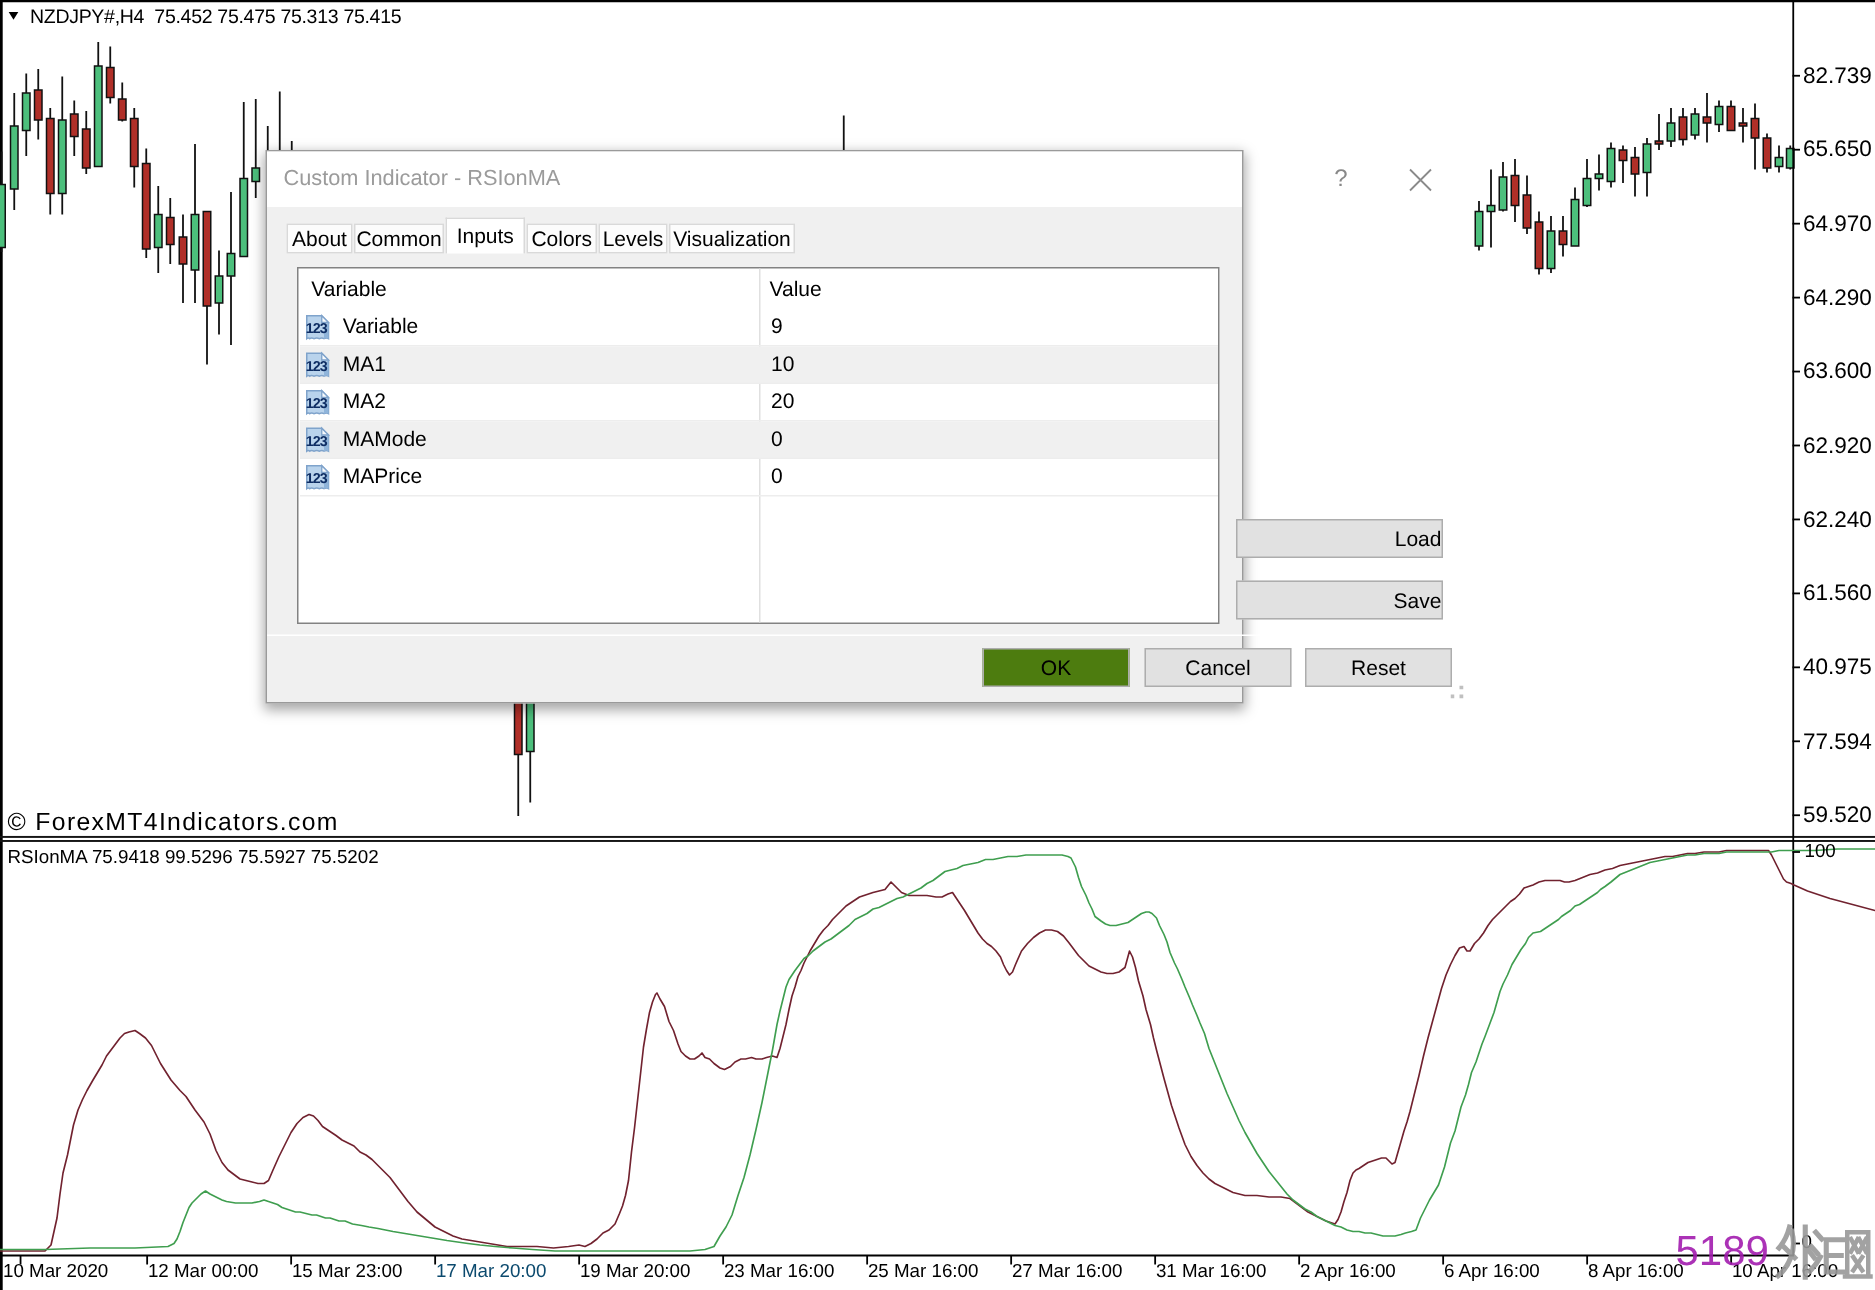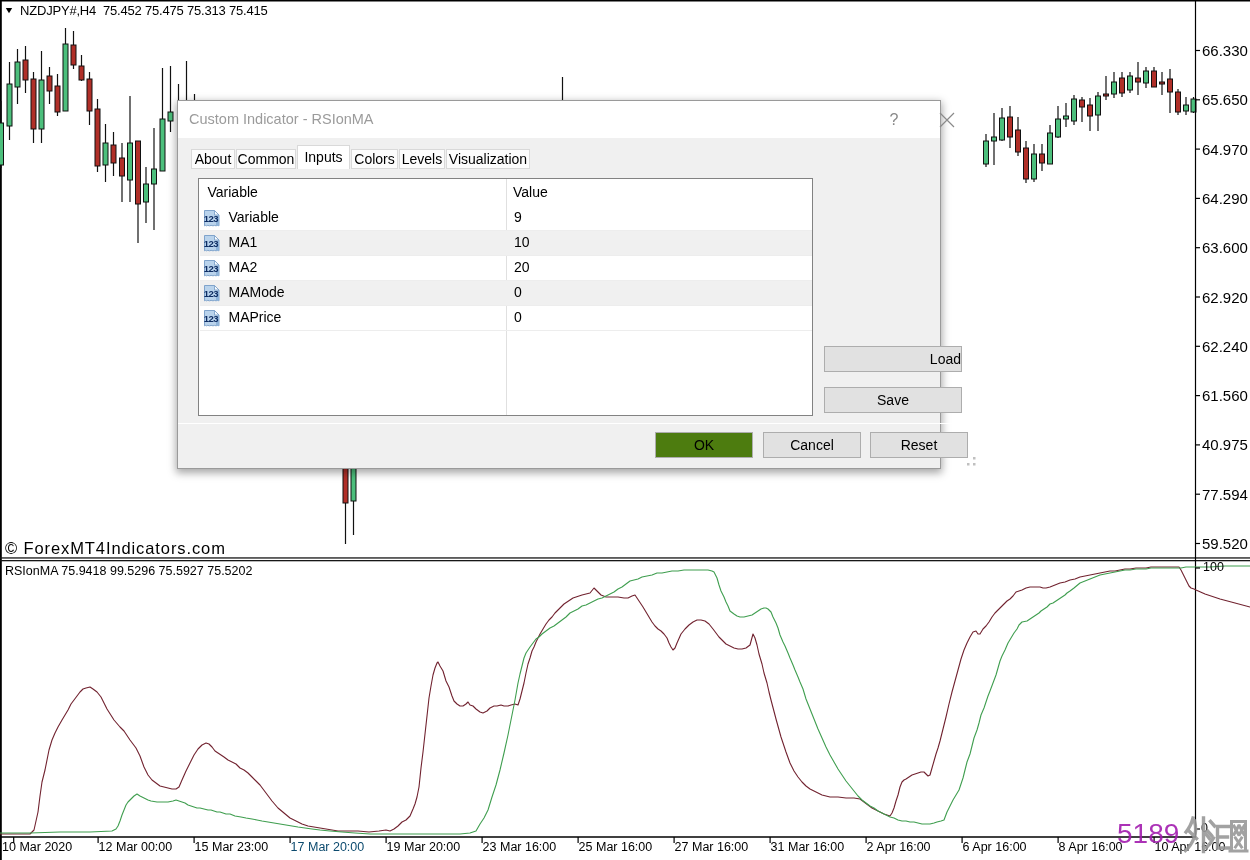--- a/index.html
+++ b/index.html
@@ -153,21 +153,21 @@
 <line x1="1058.1" y1="837" x2="1058.1" y2="843" stroke="#000" stroke-width="1.2"></line>
 <line x1="1154.1" y1="837" x2="1154.1" y2="843" stroke="#000" stroke-width="1.2"></line>
 
   <line x1="1195" y1="568" x2="1200" y2="568" stroke="#000" stroke-width="1.2"></line>
   <line x1="1195" y1="829" x2="1200" y2="829" stroke="#000" stroke-width="1.2"></line>
 </svg>
 
 <div style="position:absolute;left:20px;top:3px;font-size:13px;letter-spacing:-0.015em;color:#000;white-space:nowrap">NZDJPY#,H4&nbsp;&nbsp;75.452 75.475 75.313 75.415</div>
 <div style="position:absolute;left:5px;top:539px;font-size:16.5px;letter-spacing:0.9px;color:#000;white-space:nowrap">© ForexMT4Indicators.com</div>
 <div style="position:absolute;left:5px;top:564px;font-size:12.5px;color:#000;white-space:nowrap">RSIonMA 75.9418 99.5296 75.5927 75.5202</div>
-<div style="position:absolute;left:1202px;top:42.0px;font-size:15px;color:#000">66.330</div>
+<div style="position:absolute;left:1202px;top:42.0px;font-size:15px;color:#000">82.739</div>
 <div style="position:absolute;left:1202px;top:91.3px;font-size:15px;color:#000">65.650</div>
 <div style="position:absolute;left:1202px;top:140.6px;font-size:15px;color:#000">64.970</div>
 <div style="position:absolute;left:1202px;top:189.9px;font-size:15px;color:#000">64.290</div>
 <div style="position:absolute;left:1202px;top:239.2px;font-size:15px;color:#000">63.600</div>
 <div style="position:absolute;left:1202px;top:288.5px;font-size:15px;color:#000">62.920</div>
 <div style="position:absolute;left:1202px;top:337.8px;font-size:15px;color:#000">62.240</div>
 <div style="position:absolute;left:1202px;top:387.1px;font-size:15px;color:#000">61.560</div>
 <div style="position:absolute;left:1202px;top:436.4px;font-size:15px;color:#000">40.975</div>
 <div style="position:absolute;left:1202px;top:485.7px;font-size:15px;color:#000">77.594</div>
 <div style="position:absolute;left:1202px;top:535.0px;font-size:15px;color:#000">59.520</div>
@@ -197,21 +197,21 @@
   <path d="M1210.5 821.5 L1214.5 826 M1207.5 831 L1211.5 835.5 M1206.5 847.5 Q1211 843 1213.5 838"></path>
   <path d="M1229 826.5 L1217.5 826.5 L1217.5 848 L1229.5 848 M1220.5 837 L1227.5 837"></path>
 
   <g stroke-width="3">
     <path d="M1231.5 821.5 L1231.5 851 M1231.5 821.5 L1245.5 821.5 L1245.5 851 M1230 851 L1247 851"></path>
     <path d="M1234 826 L1238.5 834.5 M1238.5 826 L1234 834.5 M1239.5 826 L1244 834.5 M1244 826 L1239.5 834.5 M1235.5 838 L1241.5 847 M1241.5 838 L1235.5 847"></path>
   </g>
 </g>
     </svg>
 
-<div style="position:absolute;left:177px;top:100px;width:764px;height:369px;background:#f0f0f0;border:1px solid #9a9a9a;box-shadow:0 3px 8px 1px rgba(0,0,0,0.35)">
+<div style="position:absolute;left:177px;top:100px;width:652px;height:369px;background:#f0f0f0;border:1px solid #9a9a9a;box-shadow:0 3px 8px 1px rgba(0,0,0,0.35)">
   <div style="position:absolute;left:0;top:0;width:100%;height:37px;background:#fff">
     <div style="position:absolute;left:11px;top:0;line-height:37px;font-size:14.5px;color:#9b9b9b">Custom Indicator - RSIonMA</div>
     <div style="position:absolute;left:705px;top:0;width:22px;text-align:center;line-height:37px;font-size:16px;color:#888">?</div>
     <svg style="position:absolute;left:760px;top:10px" width="18" height="18" viewBox="0 0 18 18">
           <path d="M2 2 L16 16 M16 2 L2 16" stroke="#8a8a8a" stroke-width="1.2"></path>
         </svg>
   </div>
   <div style="position:absolute;left:13px;top:44px;white-space:nowrap"><div style="display:inline-block;vertical-align:bottom;width:44px;height:20px;line-height:19px;text-align:center;background:#fcfcfc;border:1px solid #d9d9d9;font-size:14px;margin-right:1px">About</div><div style="display:inline-block;vertical-align:bottom;width:60px;height:20px;line-height:19px;text-align:center;background:#fcfcfc;border:1px solid #d9d9d9;font-size:14px;margin-right:1px">Common</div><div style="display:inline-block;vertical-align:bottom;width:53px;height:24px;line-height:23px;text-align:center;background:#fff;border:1px solid #d9d9d9;border-bottom:none;font-size:14px;margin-right:1px">Inputs</div><div style="display:inline-block;vertical-align:bottom;width:47px;height:20px;line-height:19px;text-align:center;background:#fcfcfc;border:1px solid #d9d9d9;font-size:14px;margin-right:1px">Colors</div><div style="display:inline-block;vertical-align:bottom;width:46px;height:20px;line-height:19px;text-align:center;background:#fcfcfc;border:1px solid #d9d9d9;font-size:14px;margin-right:1px">Levels</div><div style="display:inline-block;vertical-align:bottom;width:84px;height:20px;line-height:19px;text-align:center;background:#fcfcfc;border:1px solid #d9d9d9;font-size:14px;margin-right:1px">Visualization</div></div>
 
   <div style="position:absolute;left:20px;top:77px;width:615px;height:238px;background:#fff;border:1px solid #828282">
@@ -263,21 +263,21 @@
     <path d="M2.5 1.5 L12.5 1.5 L17 6 L17 16.8 Q15.5 16 14 16.8 Q12.5 16 11 16.8 Q9 16 7.5 16.8 Q5.5 16 4.5 16.8 Q3.5 16 2.5 16.8 Z" fill="#b9d3ec" stroke="#7fa3cb" stroke-width="1"></path>
     <path d="M17 6 L17 16.8 Q15.5 16 14 16.8 L14 10 Z" fill="#8fb4da" stroke="none"></path>
     <path d="M12.5 1.5 L12.5 6 L17 6 Z" fill="#f8fbfe" stroke="#7fa3cb" stroke-width="0.9"></path>
     <text x="8.8" y="13.2" font-family="Liberation Sans, sans-serif" font-size="9.5" font-weight="bold" fill="#0e2d63" text-anchor="middle" letter-spacing="-0.6">123</text>
   </svg>
   <div style="position:absolute;left:28.5px;top:3.5px;font-size:14px">MAPrice</div>
   <div style="position:absolute;left:314px;top:3.5px;font-size:14px">0</div>
 </div>
   </div>
   <div style="position:absolute;left:646px;top:245px;width:138px;height:26px;background:#e1e1e1;border:1px solid #adadad;text-align:right;line-height:24px;font-size:14px">Load</div>
-  <div style="position:absolute;left:646px;top:286px;width:138px;height:26px;background:#e1e1e1;border:1px solid #adadad;text-align:center;line-height:24px;font-size:14px">Save</div>
+  <div style="position:absolute;left:646px;top:286px;width:138px;height:26px;background:#e1e1e1;border:1px solid #adadad;text-align:right;line-height:24px;font-size:14px">Save</div>
   <div style="position:absolute;left:0px;top:322px;width:802px;height:1px;background:#ffffff"></div>
   <div style="position:absolute;left:477px;top:331px;width:98px;height:26px;background:#4d7c0f;border:1px solid #adadad;text-align:center;line-height:24px;font-size:14px">OK</div>
   <div style="position:absolute;left:585px;top:331px;width:98px;height:26px;background:#e1e1e1;border:1px solid #adadad;text-align:center;line-height:24px;font-size:14px">Cancel</div>
   <div style="position:absolute;left:692px;top:331px;width:98px;height:26px;background:#e1e1e1;border:1px solid #adadad;text-align:center;line-height:24px;font-size:14px">Reset</div>
   <svg style="position:absolute;left:789px;top:356px" width="10" height="10">
         <rect x="6" y="0" width="2.5" height="2.5" fill="#c0c0c0"></rect>
         <rect x="6" y="6" width="2.5" height="2.5" fill="#c0c0c0"></rect>
         <rect x="0" y="6" width="2.5" height="2.5" fill="#c0c0c0"></rect>
       </svg>
 </div>

